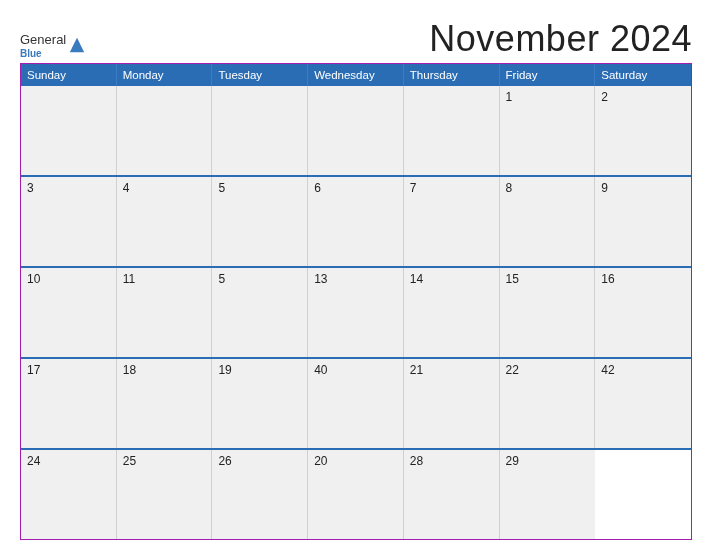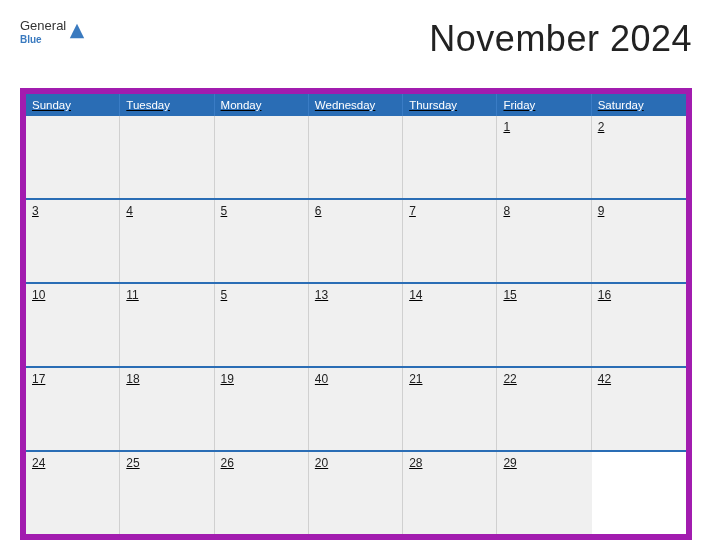--- a/index.html
+++ b/index.html
@@ -16,23 +16,23 @@
       width: 712px;
       height: 550px;
       background: #fff;
       padding: 18px 20px 10px 20px;
       display: flex;
       flex-direction: column;
     }
 
     .header {
       display: flex;
-      align-items: flex-start;
+      align-items: flex-end;
       justify-content: space-between;
-      margin-bottom: 28px;
+      margin-bottom: 3px;
     }
 
     .logo {
       display: flex;
       align-items: center;
       gap: 0;
     }
 
     .logo-text {
       font-size: 13px;
@@ -65,22 +65,21 @@
       font-size: 36px;
       font-weight: normal;
       color: #222;
       letter-spacing: 0.5px;
     }
 
     .calendar {
       flex: 1;
       display: flex;
       flex-direction: column;
-      border: 6px solid #a21caf;
-      text-decoration: underline;
+      border: 1px solid #a21caf;
     }
 
     .day-headers {
       display: grid;
       grid-template-columns: repeat(7, 1fr);
       background: #2a6db5;
     }
 
     .day-header {
       color: #fff;
@@ -150,22 +149,22 @@
       <svg class="logo-icon" viewBox="0 0 20 20" xmlns="http://www.w3.org/2000/svg">
         <polygon points="10,2 18,18 2,18" fill="#3a7abf"></polygon>
       </svg>
     </div>
     <div class="month-title">November 2024</div>
   </div>
 
   <div class="calendar">
     <div class="day-headers">
       <div class="day-header">Sunday</div>
+      <div class="day-header">Monday</div>
       <div class="day-header">Tuesday</div>
-      <div class="day-header">Monday</div>
       <div class="day-header">Wednesday</div>
       <div class="day-header">Thursday</div>
       <div class="day-header">Friday</div>
       <div class="day-header">Saturday</div>
     </div>
 
     <div class="weeks">
 
       <div class="week-row">
         <div class="day-cell empty">

